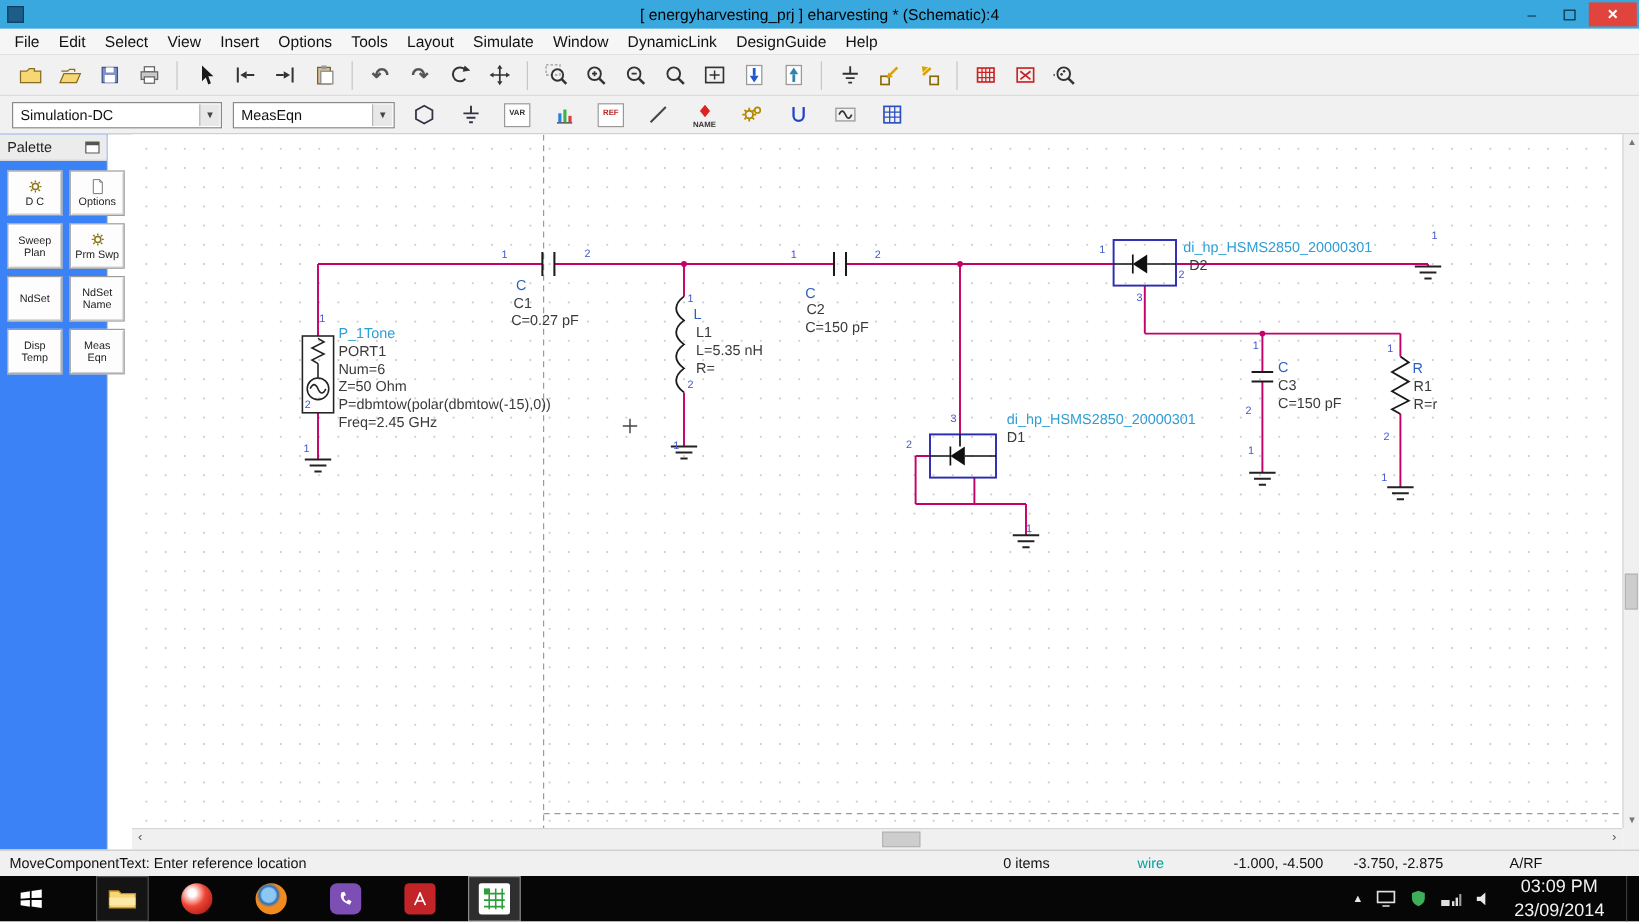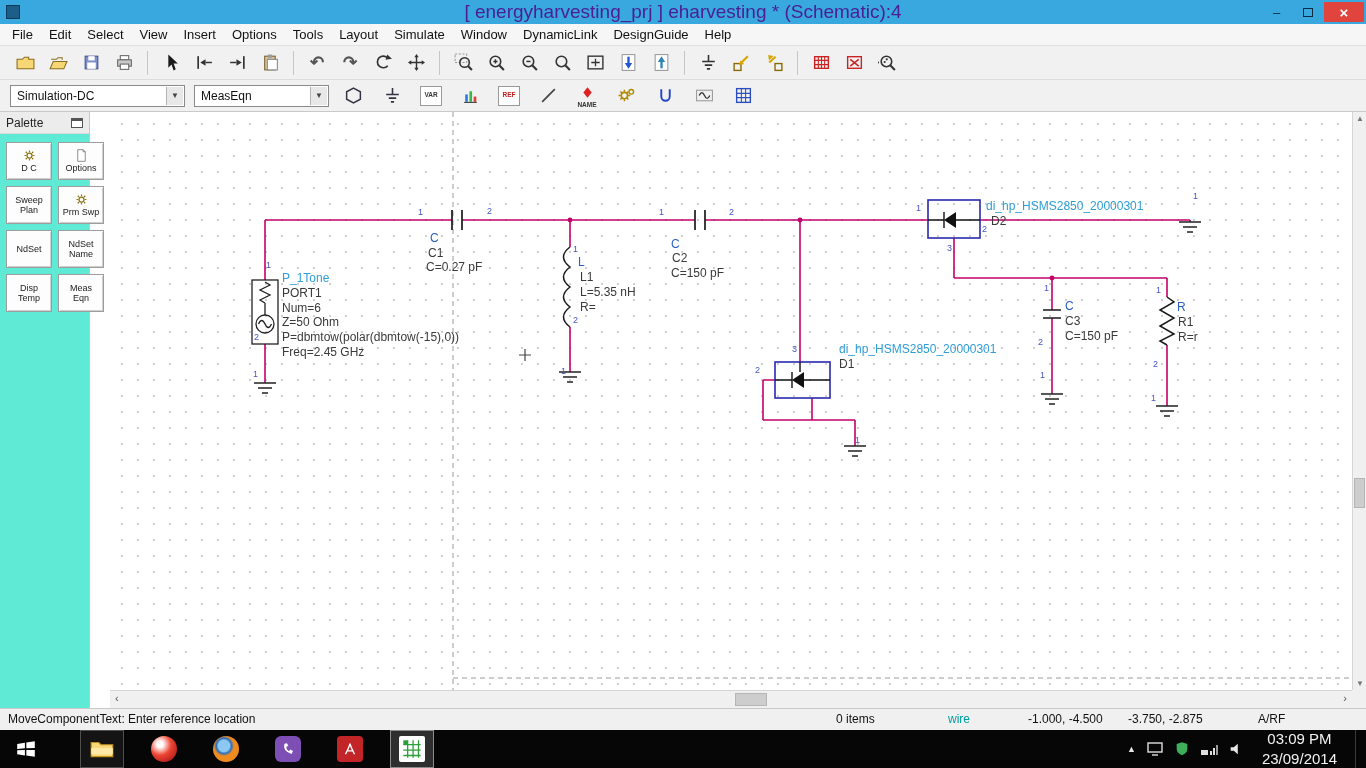--- a/index.html
+++ b/index.html
@@ -2,21 +2,21 @@
 <html><head>
 <meta charset="utf-8">
 <style>
   * { margin:0; padding:0; box-sizing:border-box; }
   html,body { width:1366px; height:768px; overflow:hidden; font-family:"Liberation Sans", sans-serif; background:#fff; }
   .screen { position:relative; width:1366px; height:768px; }
 
   
   .titlebar { position:absolute; left:0; top:0; width:1366px; height:24px; background:#38a8de; display:flex; align-items:center; }
   .titlebar .appico { width:14px; height:14px; margin-left:6px; background:#1d5d8a; border:1px solid #0d3d5d; }
-  .titlebar .title { position:absolute; left:0; right:0; text-align:center; font-size:19px; color:#4c1d95; }
+  .titlebar .title { position:absolute; left:0; right:0; text-align:center; font-size:13px; color:#000000; }
   .winbtns { position:absolute; right:2px; top:2px; display:flex; gap:2px; }
   .winbtn { width:29px; height:20px; display:flex; align-items:center; justify-content:center; font-size:13px; color:#0c2b40; cursor:default; }
   .winbtn.max i { display:block; width:10px; height:9px; border:1px solid #0c2b40; }
   .winbtn.close { width:40px; background:#e0443c; color:#fff; font-size:15px; font-weight:bold; }
 
   
   .menubar { position:absolute; left:0; top:24px; width:1366px; height:22px; background:#f6f6f6; border-bottom:1px solid #e0e0e0; display:flex; align-items:center; padding-left:4px; }
   .mi { font-size:13px; color:#111; padding:4px 8px; }
 
   
@@ -25,21 +25,21 @@
   .tb { width:30px; height:28px; display:flex; flex-direction:column; align-items:center; justify-content:center; }
   .tb svg { width:19px; height:19px; }
   .tb .uglyph { font-size:17px; color:#555; font-weight:bold; line-height:1; }
   .sep { width:1px; height:24px; background:#c6c6c6; margin:0 5px; }
   .combo { height:22px; background:#fff; border:1px solid #8a8a8a; display:flex; align-items:center; position:relative; font-size:12px; color:#111; padding-left:6px; }
   .combo .arrow { position:absolute; right:1px; top:1px; bottom:1px; width:17px; background:#e8e8e8; border-left:1px solid #b5b5b5; display:flex; align-items:center; justify-content:center; font-size:8px; color:#444; }
   .microtext { font-size:6.5px; font-weight:bold; color:#333; line-height:1; }
   .varbox { width:22px; height:20px; border:1px solid #999; background:#fff; display:flex; align-items:center; justify-content:center; }
 
   
-  .palette { position:absolute; left:0; top:112px; width:90px; height:596px; background:#5eead4; border-right:1px solid #c8c8c8; }
+  .palette { position:absolute; left:0; top:112px; width:90px; height:596px; background:#3b82f6; border-right:1px solid #c8c8c8; }
   .palette-header { height:22px; display:flex; align-items:center; justify-content:space-between; padding:0 6px; font-size:12px; color:#222; background:#ececec; border-bottom:1px solid #d8d8d8; }
   .dock { width:12px; height:10px; border:1px solid #555; border-top:3px solid #555; background:#fff; }
   .pgrid { display:grid; grid-template-columns:46px 46px; gap:6px; padding:8px 6px; }
   .pbtn { width:46px; height:38px; background:#fdfdfd; border:1px solid #9d9d9d; box-shadow:1px 1px 0 #fff inset, -1px -1px 0 #cfcfcf inset; display:flex; flex-direction:column; align-items:center; justify-content:center; font-size:9px; color:#222; line-height:1.15; text-align:center; }
   .pbtn svg { width:15px; height:15px; }
 
   
   .canvas { position:absolute; left:110px; top:112px; width:1242px; height:578px; background:#fff; background-image:radial-gradient(circle, #cfcfcf 1px, transparent 1.2px); background-size:16px 16px; background-position:4px 4px; overflow:hidden; }
   .canvas svg.sch { position:absolute; left:0; top:0; }
   .lbl { position:absolute; font-size:12px; color:#3a3a3a; white-space:nowrap; }

